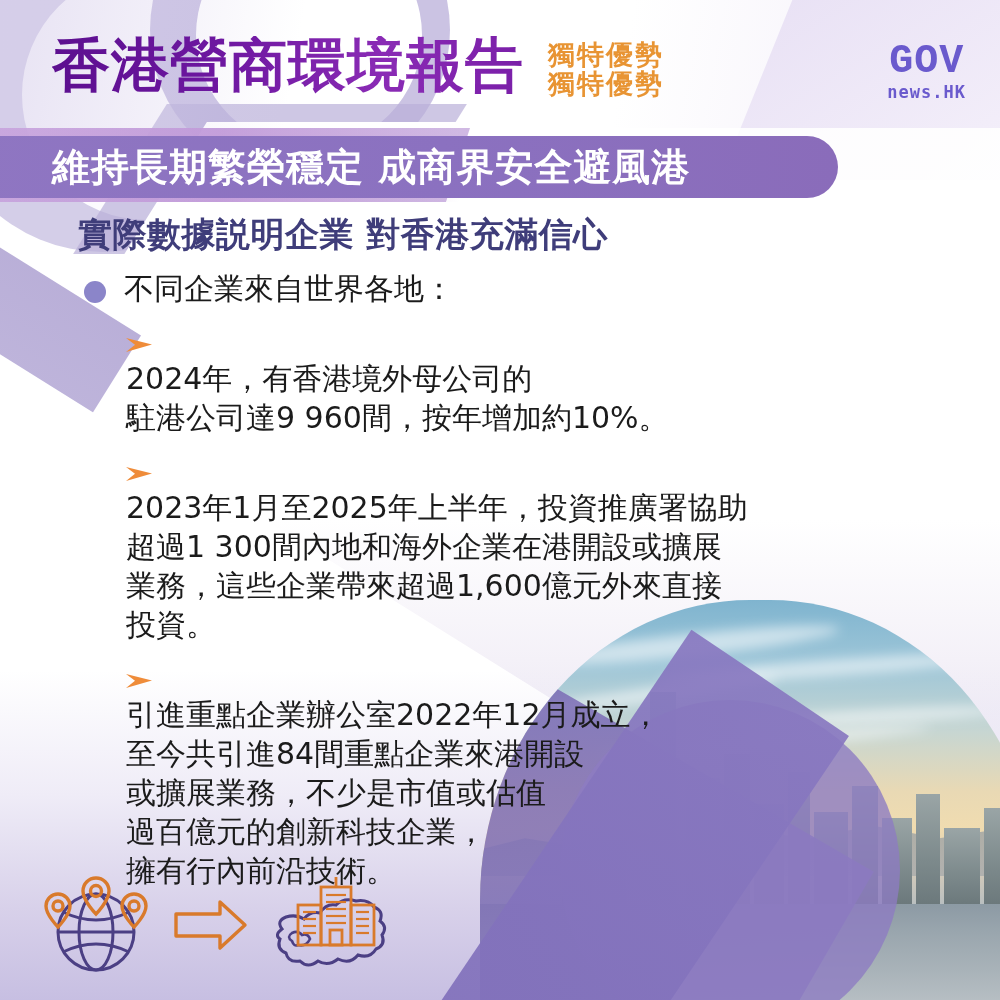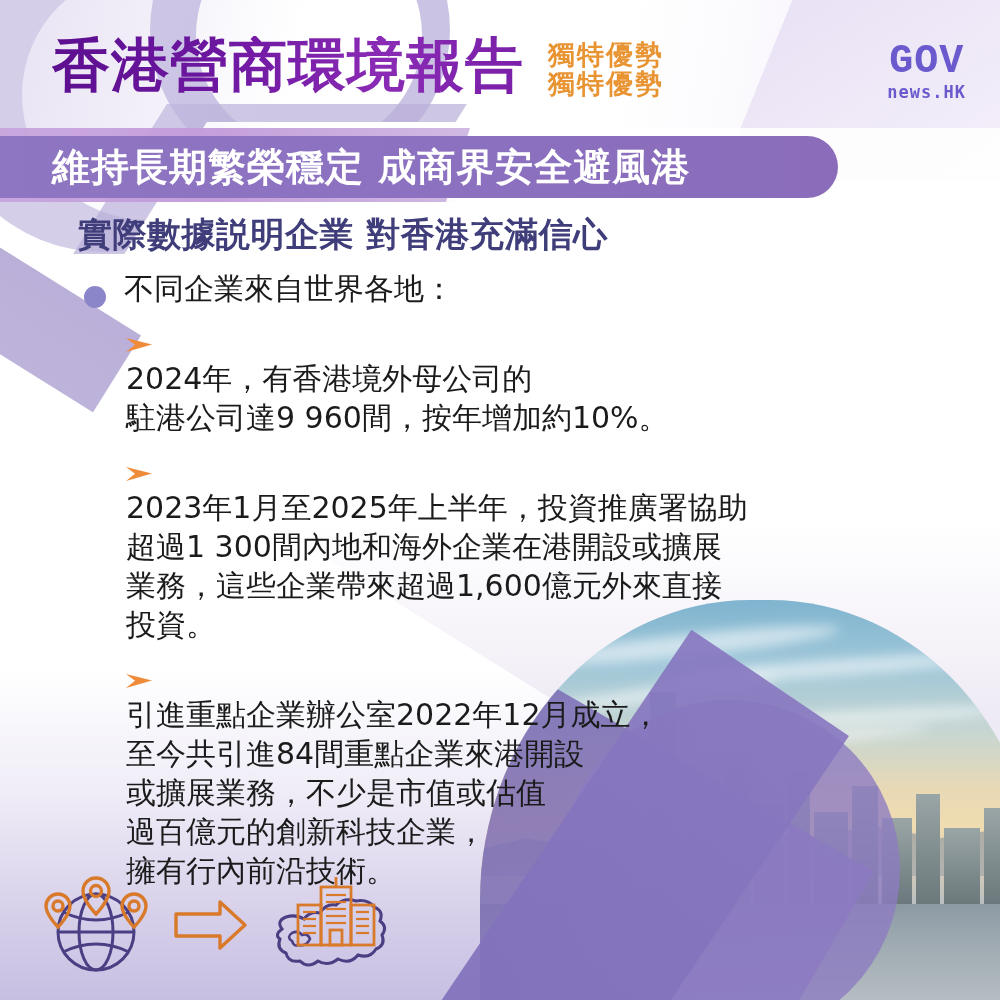--- a/index.html
+++ b/index.html
@@ -213,21 +213,21 @@
     position:absolute;left:0;top:212px;width:1000px;
   }
   .sec-head{
     margin:0 0 12px 78px;
     color:#3f3d7a;
     font-size:34px;font-weight:bold;letter-spacing:.5px;
     font-family:"DejaVu Sans","Liberation Sans",sans-serif;
     white-space:nowrap;
   }
   .lead-row{
-    display:flex;align-items:flex-end;margin:10px 14px 4px 84px;
+    display:flex;align-items:center;margin:10px 14px 4px 84px;
   }
   .dot{
     width:22px;height:22px;border-radius:50%;
     background:#8b85c9;margin:6px 18px 0 0;flex:none;
   }
   .lead-text{
     color:#1b1b1b;font-size:30px;line-height:1.28;
     font-family:"DejaVu Sans","Liberation Sans",sans-serif;
   }
   .bullet{

